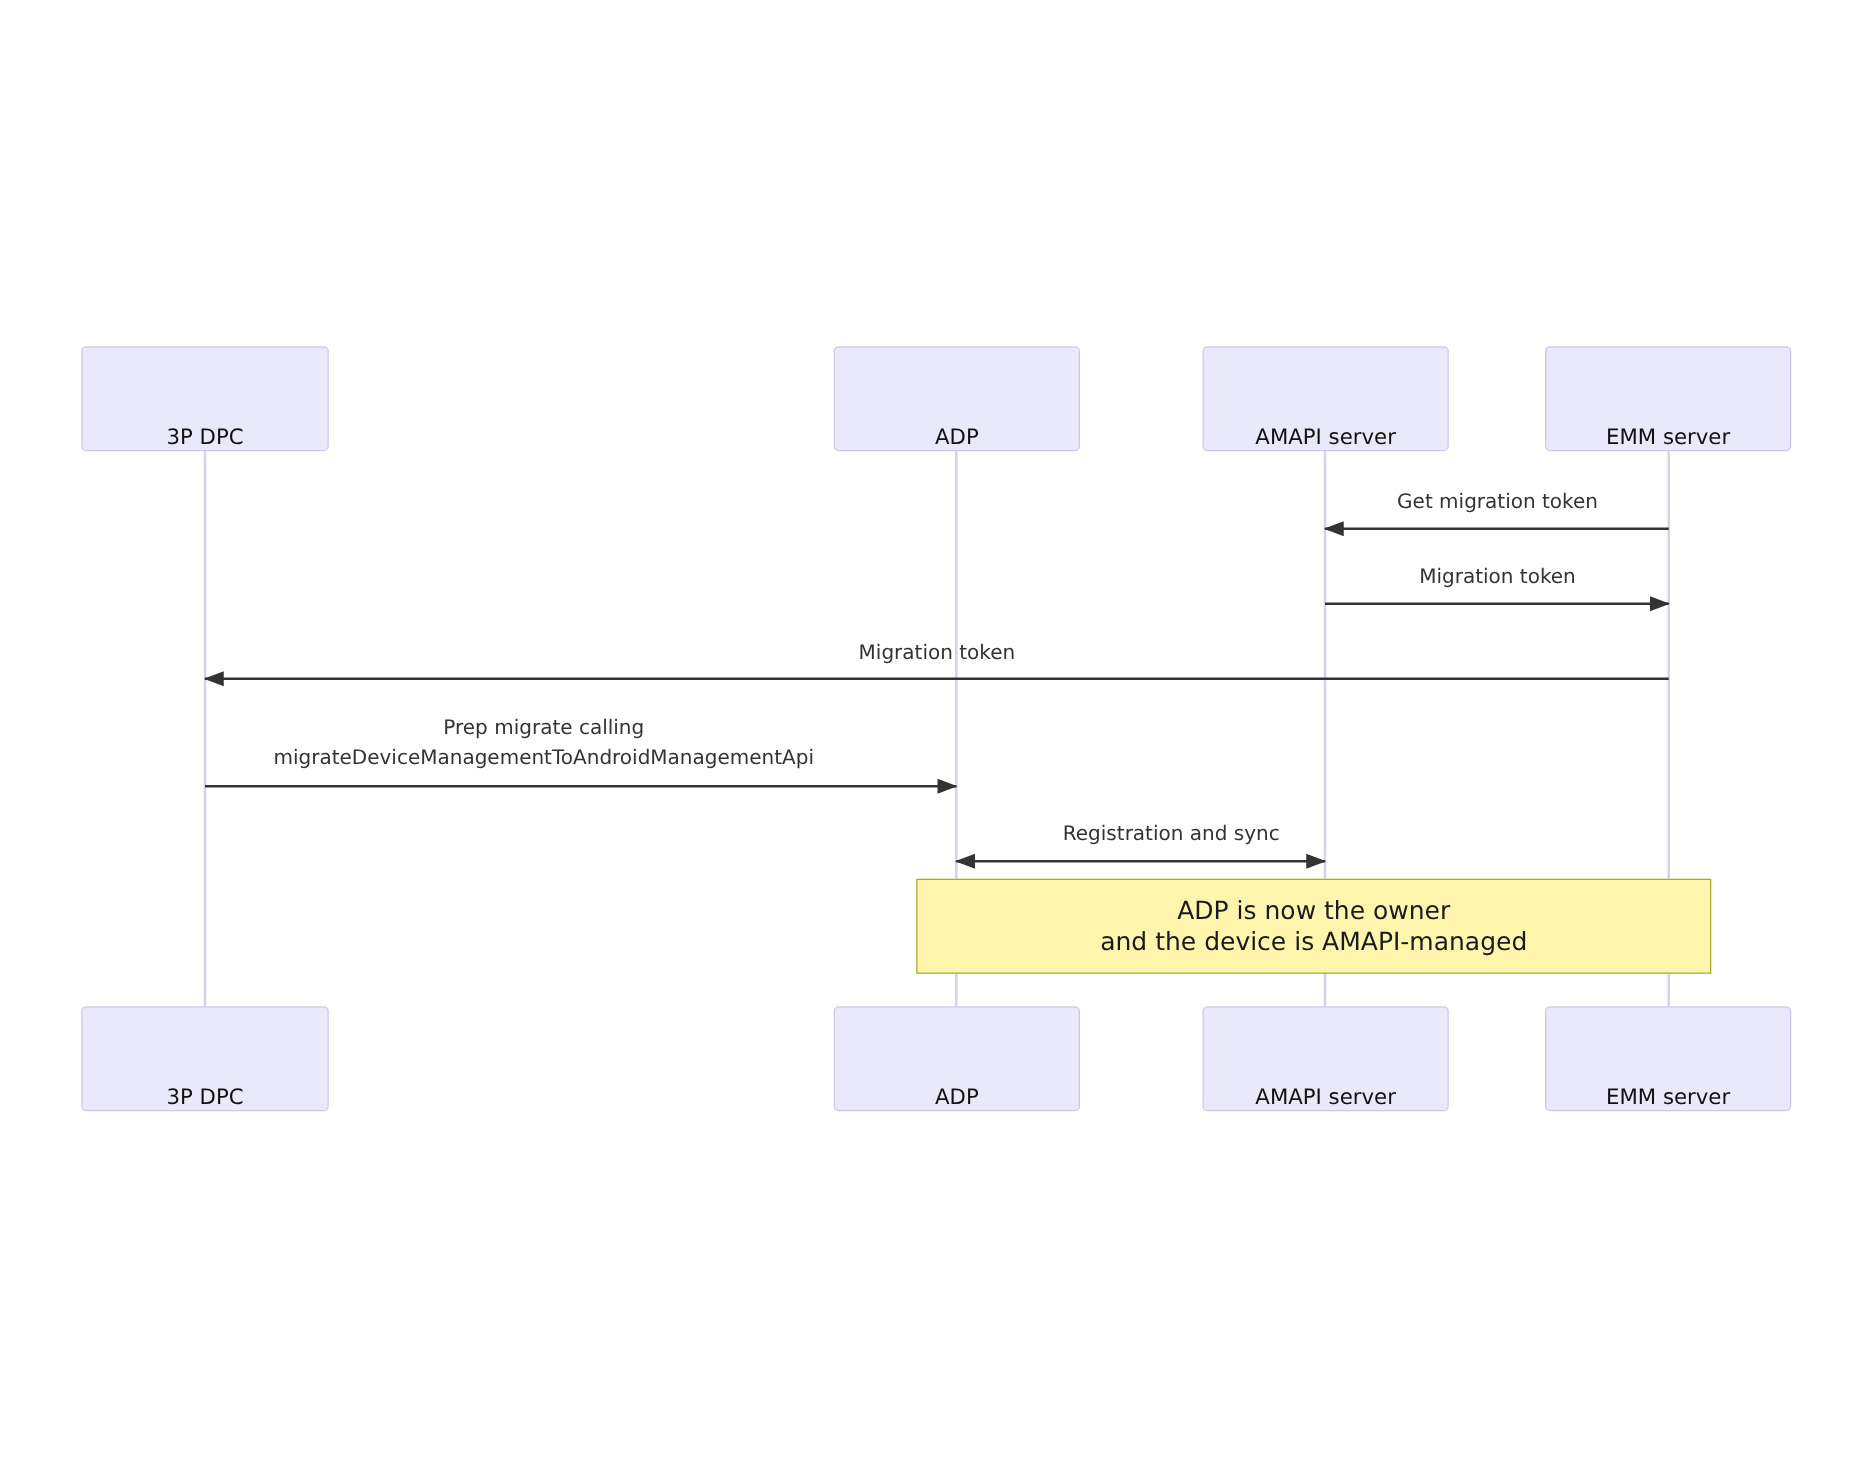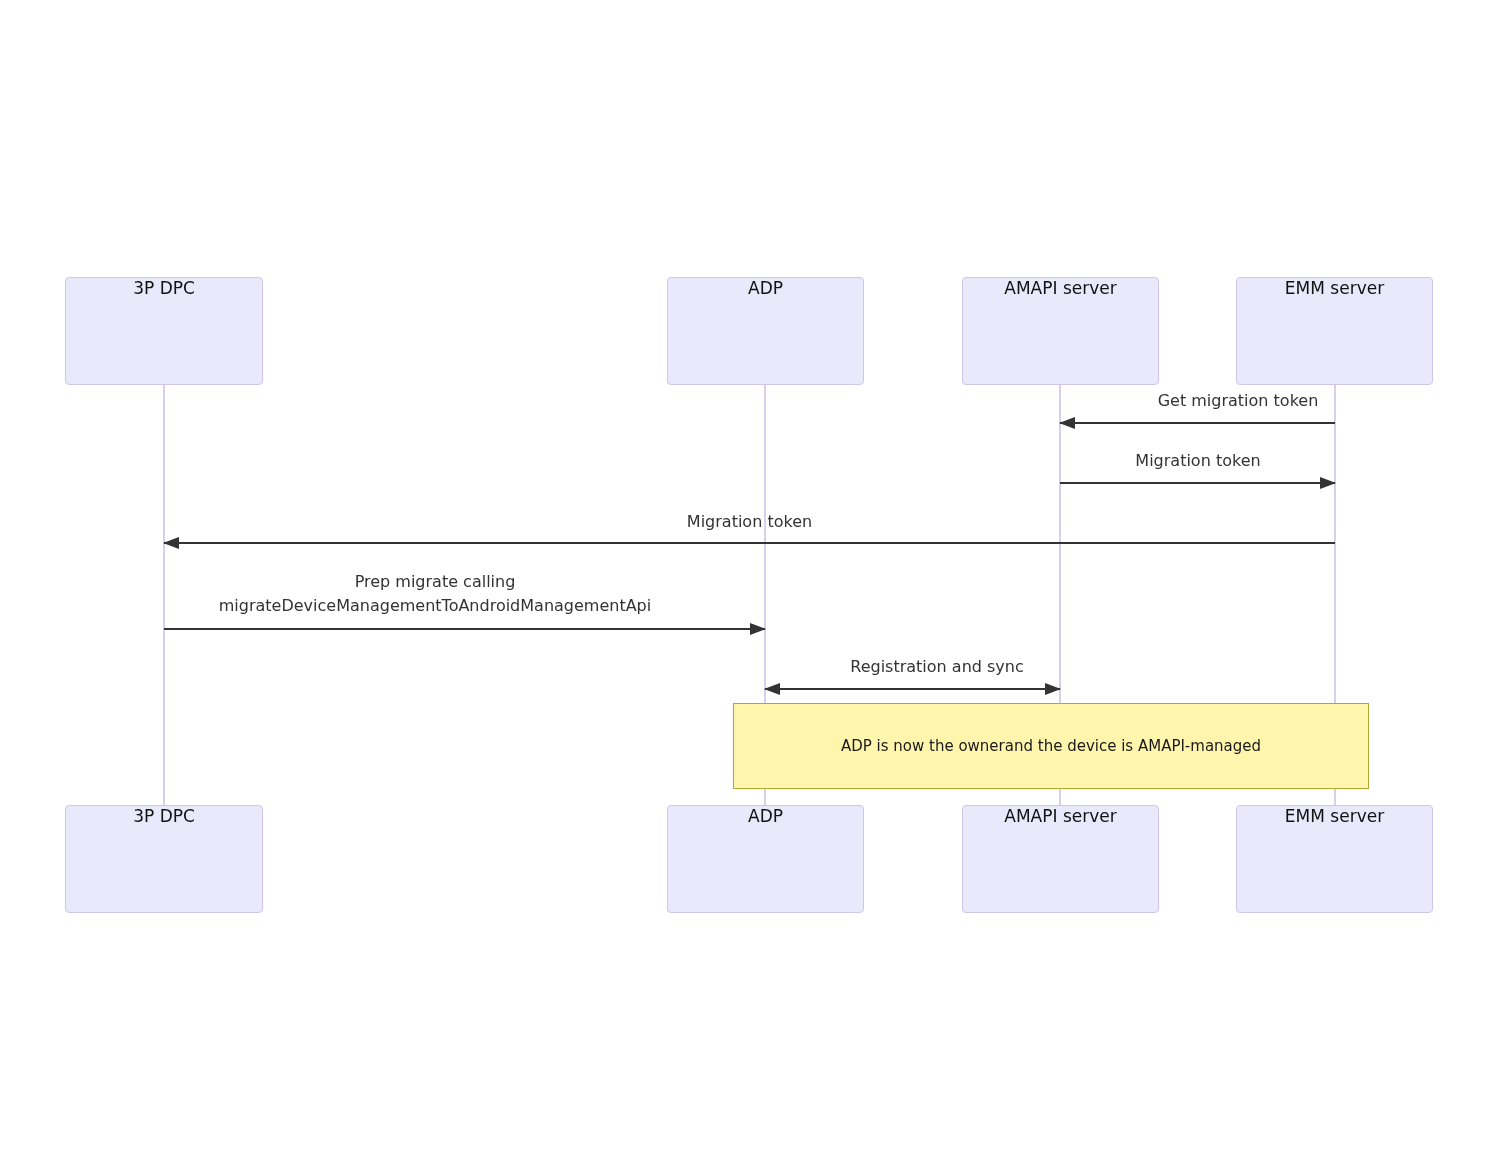--- a/index.html
+++ b/index.html
@@ -13,26 +13,26 @@
   }
   .lifeline {
     position: absolute;
     width: 2px;
     top: 361px;
     height: 444px;
     background: #d8cfea;
   }
   .actor {
     position: absolute;
-    height: 108px;
+    height: 84px;
     background: #e9e9fb;
     border: 1px solid #cfc6ea;
     border-radius: 4px;
     display: flex;
-    align-items: flex-start;
+    align-items: flex-end;
     justify-content: center;
     font-size: 17px;
     color: #111111;
     box-sizing: border-box;
   }
   .msg-label {
     position: absolute;
     font-size: 16px;
     line-height: 22px;
     color: #333333;
@@ -53,29 +53,29 @@
     border-top: 6px solid transparent;
     border-bottom: 6px solid transparent;
   }
   .head-left  { left: -1px;  border-right: 16px solid #333333; }
   .head-right { right: -1px; border-left: 16px solid #333333; }
   .note {
     position: absolute;
     left: 733px;
     top: 703px;
     width: 636px;
-    height: 86px;
+    height: 76px;
     background: #fff5ad;
     border: 1px solid #aaaa33;
     box-sizing: border-box;
     display: flex;
-    flex-direction: row;
+    flex-direction: column;
     align-items: center;
     justify-content: center;
-    font-size: 15px;
+    font-size: 20px;
     line-height: 25px;
     color: #1a1a1a;
     text-align: center;
   }
 </style>
 </head>
 <body>
 
 <div class="canvas">
 
@@ -90,21 +90,21 @@
   <div class="actor" style="left:667px; top:277px; width:197px;">
       <span>ADP</span>
     </div>
   <div class="actor" style="left:962px; top:277px; width:197px;">
       <span>AMAPI server</span>
     </div>
   <div class="actor" style="left:1236px;top:277px; width:197px;">
       <span>EMM server</span>
     </div>
 
-  <div class="msg-label" style="left:1060px; top:390px; width:276px;margin-left:40px;">Get migration token</div>
+  <div class="msg-label" style="left:1060px; top:390px; width:276px;">Get migration token</div>
   <div class="msg-line" style="left:1060px; top:422px; width:275px;">
     <span class="head head-left"></span>
   </div>
 
   <div class="msg-label" style="left:1060px; top:450px; width:276px;">Migration token</div>
   <div class="msg-line" style="left:1060px; top:482px; width:275px;">
     <span class="head head-right"></span>
   </div>
 
   <div class="msg-label" style="left:164px; top:511px; width:1171px;">Migration token</div>

